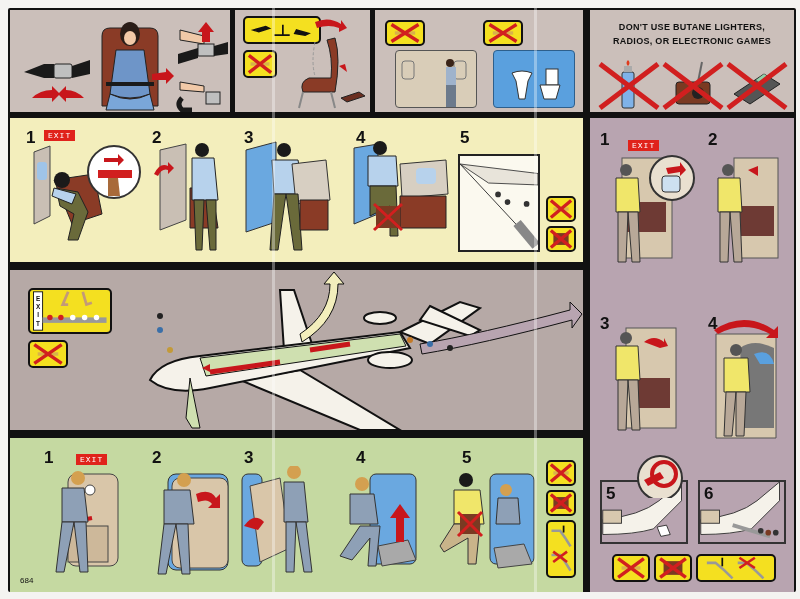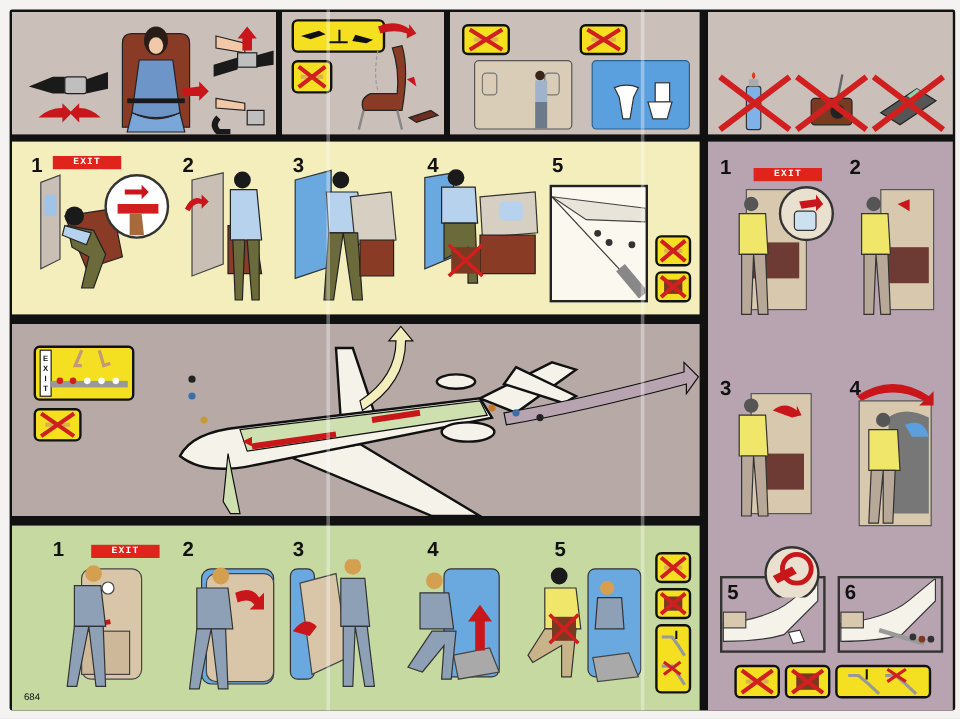--- a/index.html
+++ b/index.html
@@ -6,21 +6,21 @@
   html, body { width: 800px; height: 599px; overflow: hidden; background: #f4f3f1; }
   body { font-family: "Liberation Sans", sans-serif; position: relative; }
   .card { position: absolute; left: 8px; top: 8px; width: 788px; height: 584px; background: #111; border-radius: 2px; }
   .panel { position: absolute; overflow: hidden; }
   .tan { background: #cbbfba; }
   .yellow { background: #f3eebc; }
   .mauve { background: #b6a9a6; }
   .green { background: #c5d9a1; }
   .lilac { background: #b8a4b0; }
   .step-num { position: absolute; font-weight: bold; font-size: 17px; color: #111; }
-  .exit-sign { position: absolute; background: #e0231b; color: #fff; font-size: 8px; font-weight: bold; letter-spacing: 1px; padding: 1px 17px; font-family: "Liberation Mono", monospace; }
+  .exit-sign { position: absolute; background: #e0231b; color: #fff; font-size: 8px; font-weight: normal; letter-spacing: 1px; padding: 1px 4px; font-family: "Liberation Mono", monospace; }
   .badge { position: absolute; background: #f4e020; border: 2px solid #111; border-radius: 5px; }
   .badge svg { width: 100%; height: 100%; display: block; }
   .fig { position: absolute; }
   .warn-text { position: absolute; left: 0; right: 0; top: 10px; text-align: center; font-weight: bold; font-size: 9px; line-height: 14px; color: #111; letter-spacing: 0.3px; }
   .card-code { position: absolute; font-size: 8px; color: #111; font-weight: normal; }
   .fold-v { position: absolute; top: 0; bottom: 0; width: 3px; background: rgba(255,255,255,0.35); }
 </style>
 </head>
 <body>
 
@@ -101,20 +101,24 @@
     <div class="fig" style="left:118px; top:40px; width:82px; height:58px; background:#5aa0de; border:1px solid #2d5f8c; border-radius:4px;">
       <svg viewBox="0 0 82 58" width="82" height="58">
           <path d="M18 22 q10 -4 20 0 l-4 8 l-3 18 l-6 0 l-3 -18z" fill="#fff" stroke="#333"></path>
           <rect x="52" y="18" width="12" height="16" fill="#fff" stroke="#333"></rect>
           <path d="M46 34 l20 0 l-4 14 l-12 0z" fill="#fff" stroke="#333"></path>
         </svg>
     </div>
   </div>
 
   <div class="panel tan" style="left:582px; top:2px; width:204px; height:102px;">
+    <div class="warn-text">
+      <div>DON'T USE BUTANE LIGHTERS,</div>
+      <div>RADIOS, OR ELECTRONIC GAMES</div>
+    </div>
     <svg class="fig" style="left:8px;top:50px" width="62" height="50" viewBox="0 0 62 50">
       <rect x="24" y="12" width="12" height="36" rx="2" fill="#7fb2e8" stroke="#333"></rect>
         <rect x="26" y="6" width="8" height="6" fill="#aaa"></rect>
         <path d="M30 0 q3 3 0 6 q-3 -3 0 -6z" fill="#e03a1b"></path>
       <path d="M2 4 L60 48 M60 4 L2 48" stroke="#d11f1f" stroke-width="5"></path>
     </svg>
     <svg class="fig" style="left:72px;top:50px" width="62" height="50" viewBox="0 0 62 50">
       <rect x="14" y="22" width="34" height="22" rx="3" fill="#7a3a22" stroke="#222"></rect>
         <circle cx="36" cy="33" r="6" fill="#222"></circle>
         <path d="M36 22 L40 2" stroke="#666" stroke-width="2"></path>

